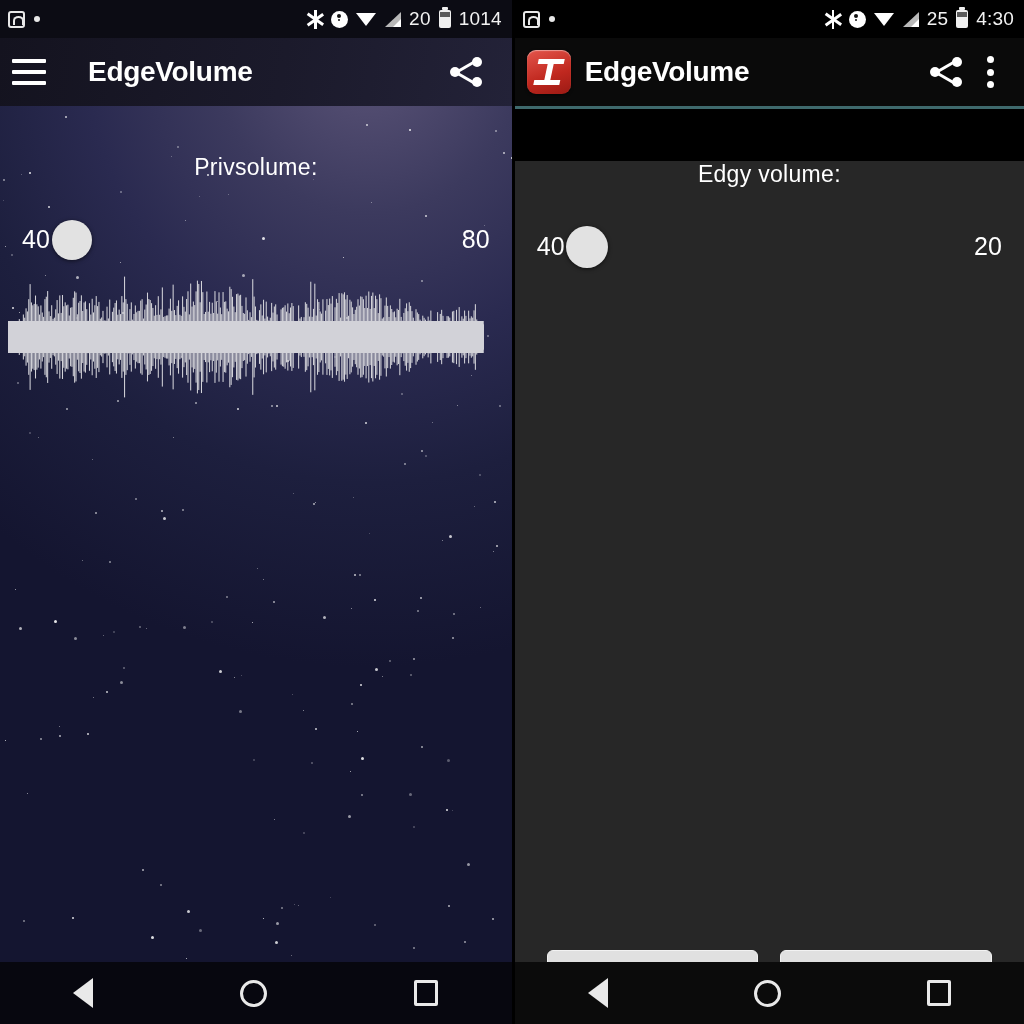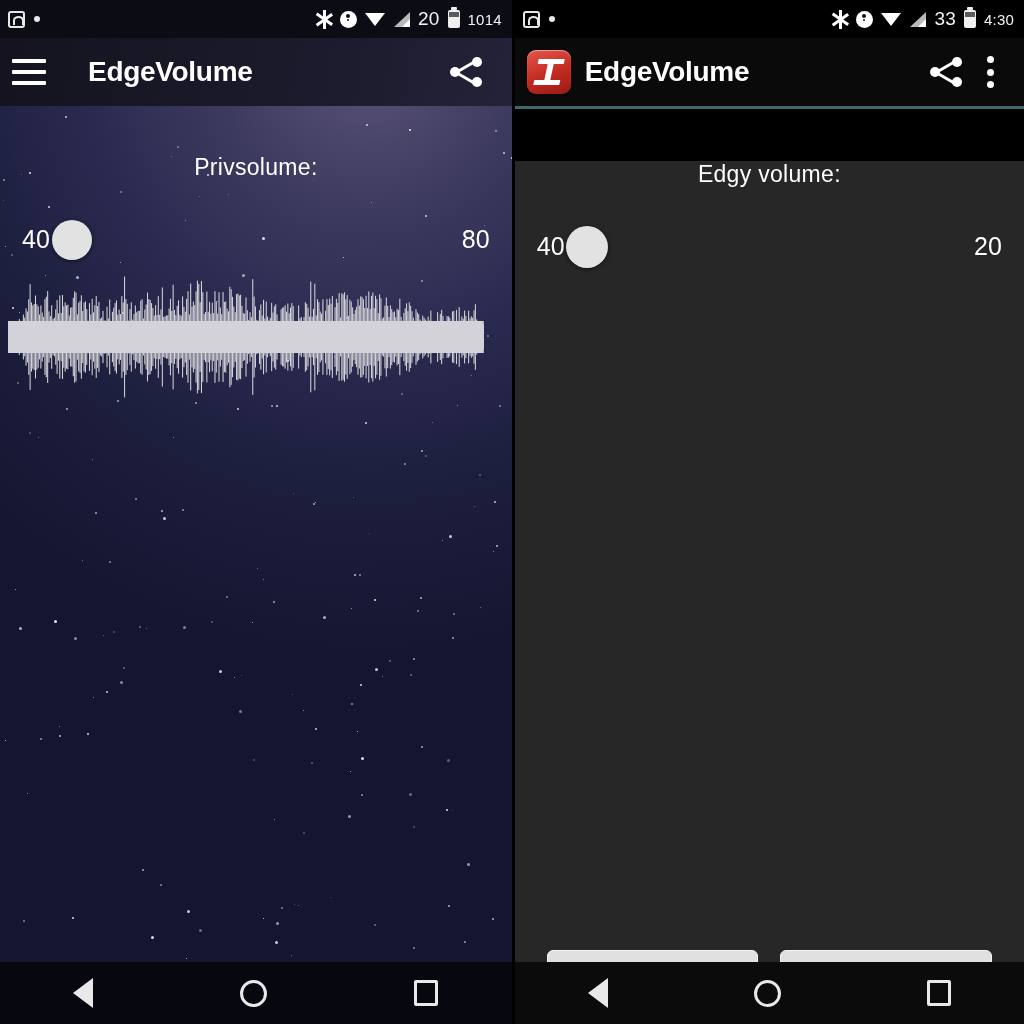--- a/index.html
+++ b/index.html
@@ -18,21 +18,21 @@
   
   .statusbar {
     position:relative; height:38px; width:100%;
     display:flex; align-items:center; justify-content:space-between;
     padding:0 10px 0 8px;
     color:#fff; font-size:19px; letter-spacing:.2px;
   }
   .sb-left { display:flex; align-items:center; gap:9px; }
   .sb-right { display:flex; align-items:center; gap:8px; }
   .sb-text { font-size:19px; color:#f2f2f2; font-weight:400; }
-  .sb-clock { font-size:15px; color:#f2f2f2; }
+  .sb-clock { font-size:19px; color:#f2f2f2; }
 
   .ico { display:inline-block; position:relative; }
   
   .ico-shot { width:17px; height:17px; border:2px solid #e8e8e8; border-radius:3px; position:relative; }
   .ico-shot:after {
     content:""; position:absolute; left:3px; top:3px; width:7px; height:7px;
     border:2px solid #e8e8e8; border-radius:50% 50% 0 0; border-bottom:none;
   }
   .ico-dot { width:6px; height:6px; border-radius:50%; background:#e8e8e8; }
 
@@ -861,21 +861,21 @@
       </div>
       <div class="sb-right">
         <span class="ico ico-ast">
             <span></span>
             <span></span>
             <span></span>
           </span>
         <span class="ico ico-clock"></span>
         <span class="ico ico-wifi"></span>
         <span class="ico ico-sig"></span>
-        <span class="sb-text">33</span>
+        <span class="sb-text">25</span>
         <span class="ico ico-batt"></span>
         <span class="sb-clock">4:30</span>
       </div>
     </div>
 
     <div class="toolbar">
       <span class="app-badge"></span>
       <span class="title">EdgeVolume</span>
       <span class="tb-spacer"></span>
       <span class="ico-share">

